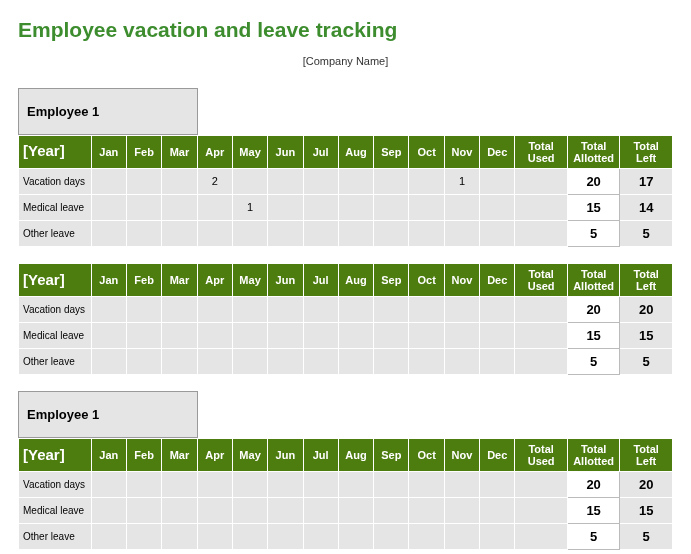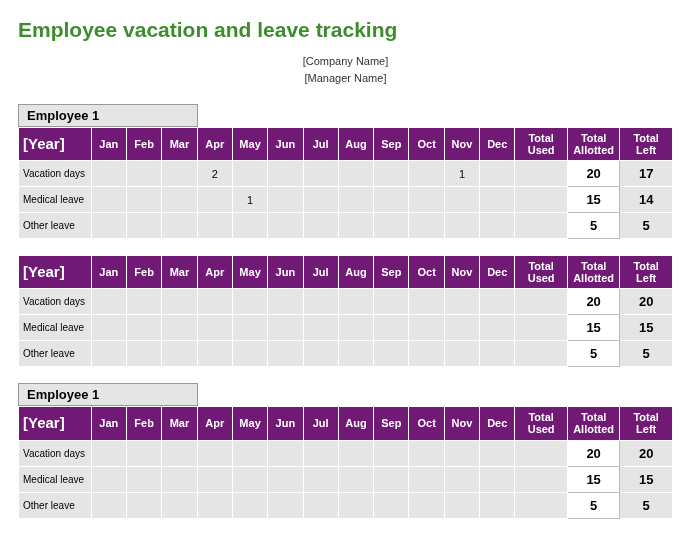--- a/index.html
+++ b/index.html
@@ -33,34 +33,34 @@
     font-size: 11px;
     color: #333;
     line-height: 1.5;
     margin-bottom: 18px;
   }
   .emp-block { margin-bottom: 16px; }
   .emp-name {
     display: inline-block;
     background: #e5e5e5;
     border: 1px solid #9a9a9a;
-    padding: 3px 8px;
+    padding: 15px 8px;
     font-size: 13px;
     font-weight: bold;
     color: #000;
     min-width: 180px;
   }
   table.leave {
     border-collapse: collapse;
     width: 100%;
     table-layout: fixed;
     font-size: 11px;
   }
   table.leave th {
-    background: #701a75;
+    background: #4d7c0f;
     color: #fff;
     font-weight: bold;
     text-align: center;
     padding: 4px 2px;
     border: 1px solid #fff;
     line-height: 1.1;
   }
   table.leave th.year-cell {
     text-align: left;
     font-size: 15px;
@@ -95,21 +95,20 @@
   col.total-col { width: 52px; }
 </style>
 </head>
 <body>
 
 <div class="header-row">
   <div class="title">Employee vacation and leave tracking</div>
 </div>
 <div class="meta">
   <div>[Company Name]</div>
-  <div>[Manager Name]</div>
 </div>
 
 <div id="employees-container">
     <div class="emp-block"><div class="emp-name">Employee 1</div><table class="leave">
         <colgroup>
           <col class="label-col">
           <col class="month-col">
           <col class="month-col">
           <col class="month-col">
           <col class="month-col">

